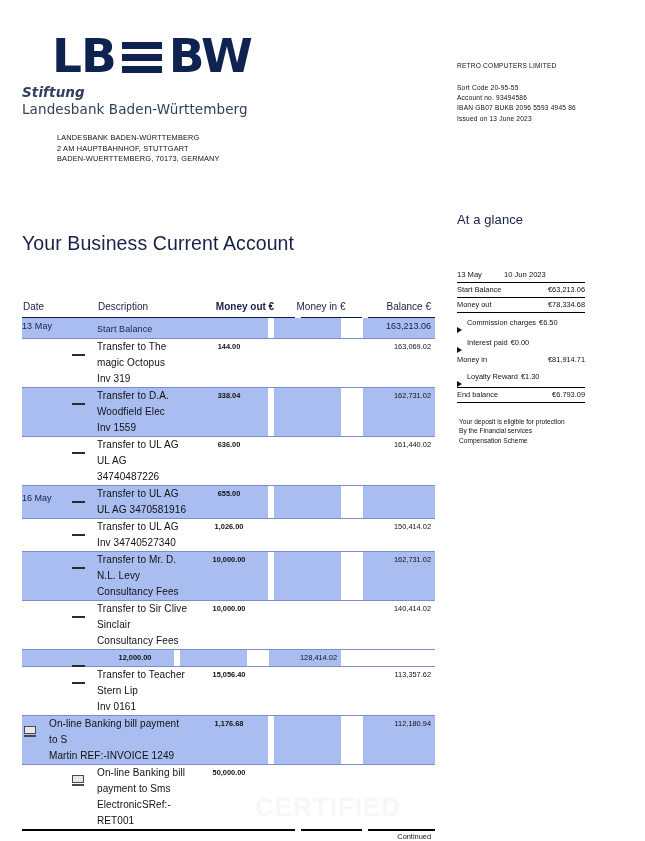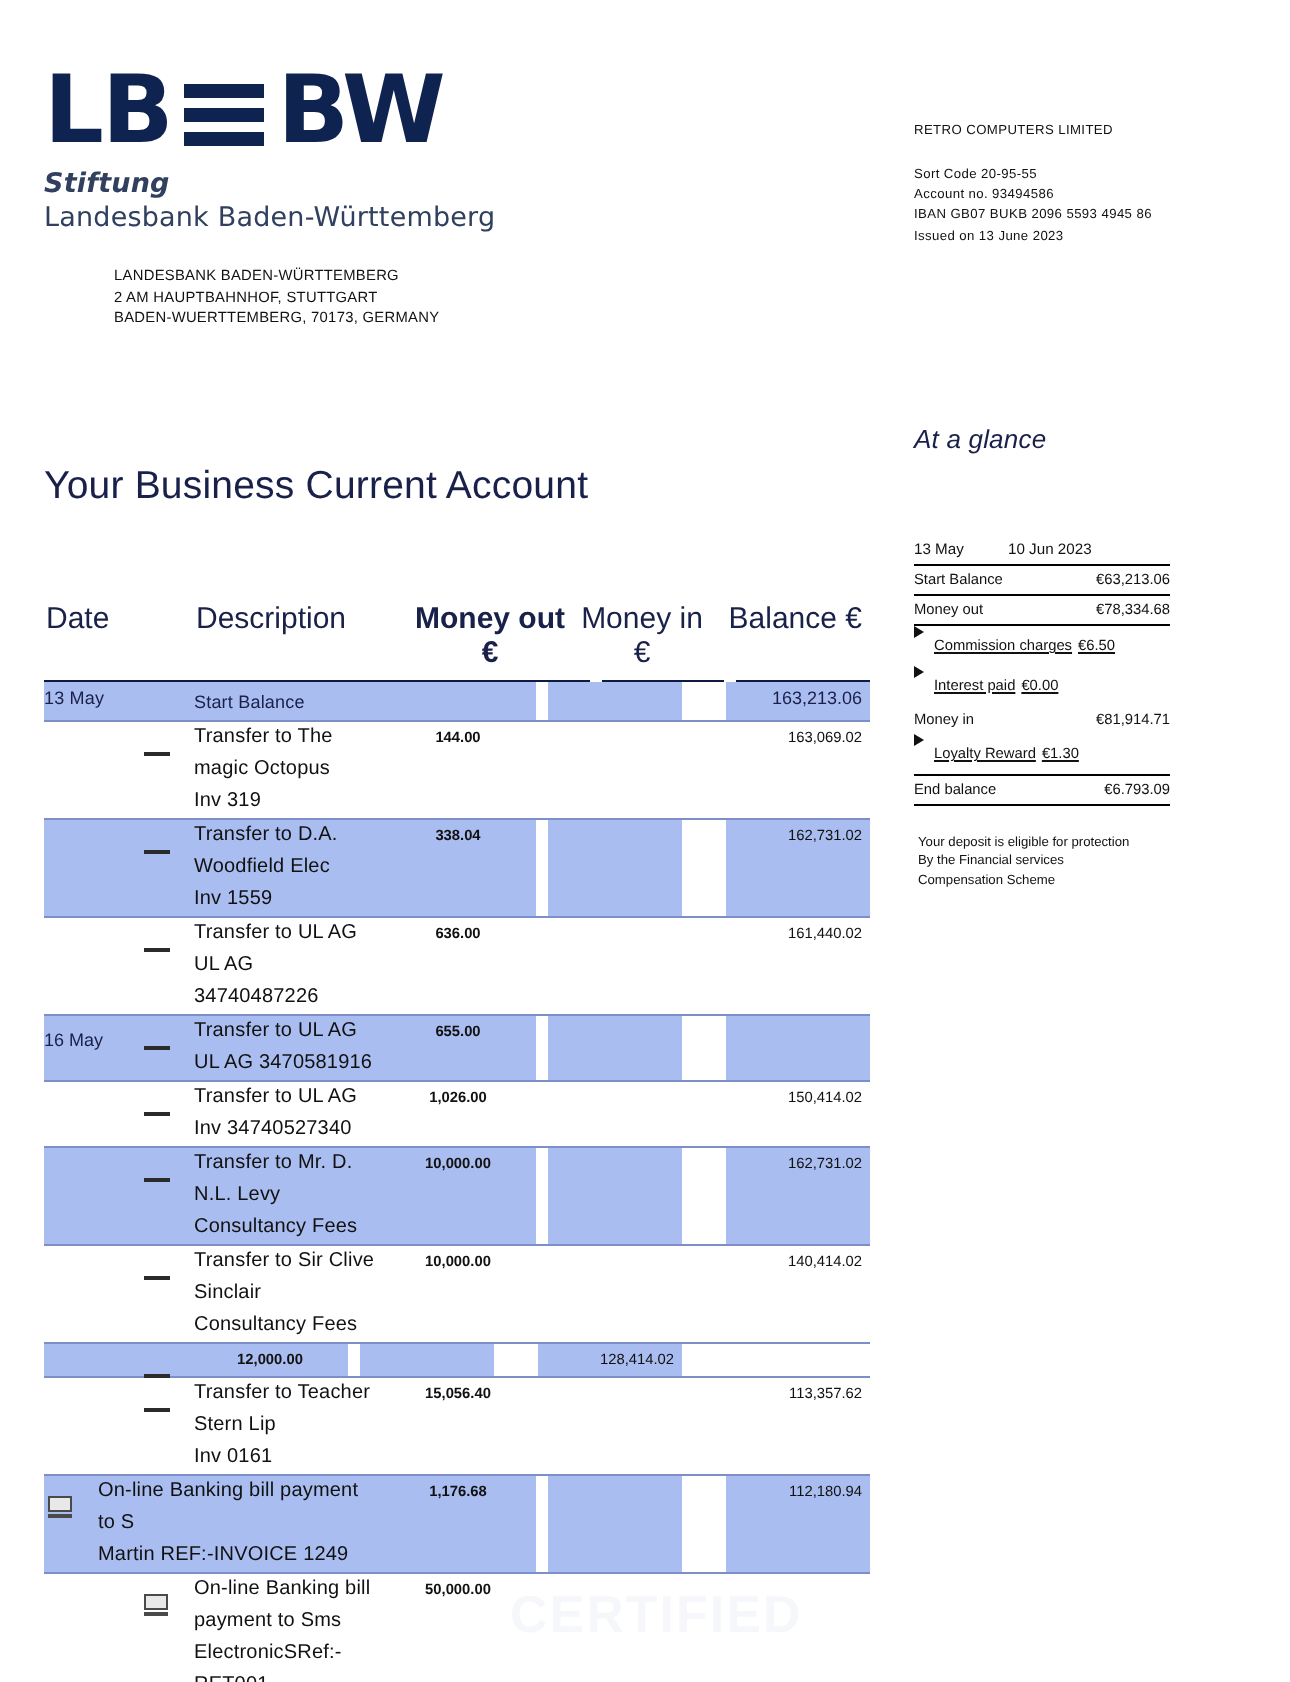--- a/index.html
+++ b/index.html
@@ -25,20 +25,21 @@
   }
   .logo-wordmark {
     display: flex;
     align-items: center;
     font-family: "DejaVu Sans", sans-serif;
     font-weight: bold;
     font-size: 47px;
     line-height: 48px;
     color: #0f2350;
     letter-spacing: -1px;
+    justify-content: center;
   }
   .logo-bars {
     display: inline-flex;
     flex-direction: column;
     justify-content: center;
     gap: 5px;
     margin: 0 7px 0 6px;
     padding-top: 3px;
   }
   .logo-bars i {
@@ -106,21 +107,21 @@
 
   
   .stmt {
     position: absolute;
     left: 22px;
     top: 301px;
     width: 413px;
   }
   .stmt-head {
     display: flex;
-    font-size: 15px;
+    font-size: 10px;
     color: #19204a;
     padding-bottom: 5px;
   }
   .c-date   { width: 48px; flex: none; }
   .c-icon   { width: 26px; flex: none; }
   .c-desc   { flex: 1 1 auto; }
   .c-out    { width: 78px; flex: none; text-align: center; font-weight: bold; }
   .c-in     { width: 62px; flex: none; text-align: center; padding-right: 5px;}
   .c-bal    { width: 68px; flex: none; text-align: right; padding-right: 4px;}
 
@@ -244,21 +245,20 @@
   .glance {
     position: absolute;
     left: 457px;
     top: 212px;
     width: 128px;
   }
   .glance-title {
     font-size: 13px;
     color: #19204a;
     letter-spacing: 0.1px;
-    font-style: italic;
   }
   .glance-period {
     display: flex;
     font-size: 7.6px;
     color: #111;
     margin-top: 43px;
     padding-bottom: 3px;
   }
   .glance-period .p1 { width: 47px; }
   .glance-rule { height: 1px; background: #000; }
@@ -266,25 +266,24 @@
     display: flex;
     justify-content: space-between;
     font-size: 7.4px;
     line-height: 14px;
     color: #111;
   }
   .g-row .lbl { white-space: nowrap; }
   .g-row .val { white-space: nowrap; }
   .g-sub {
     display: flex;
-    align-items: flex-start;
+    align-items: flex-end;
     font-size: 7.4px;
     line-height: 20px;
     color: #111;
-    text-decoration: underline;
   }
   .tri {
     width: 0; height: 0;
     border-left: 5px solid #111;
     border-top: 3.6px solid transparent;
     border-bottom: 3.6px solid transparent;
     margin-right: 5px;
     flex: none;
   }
   .g-sub .lbl { margin-right: 3px; }

